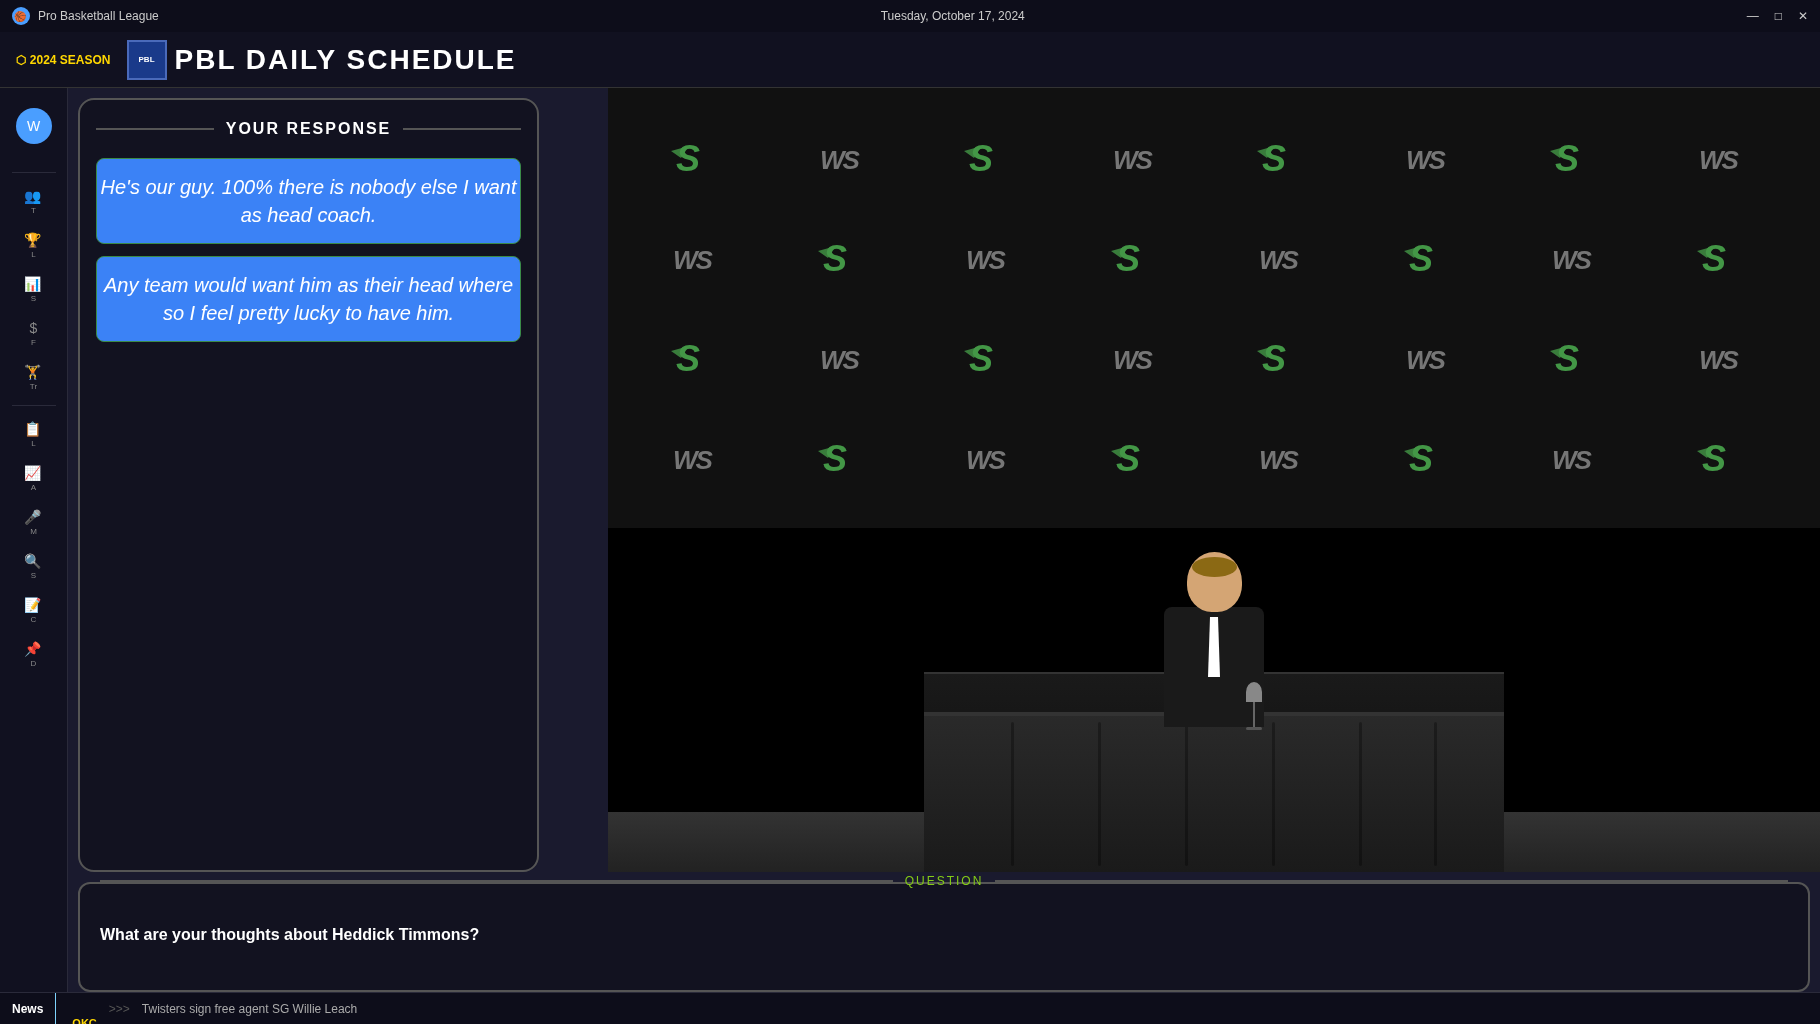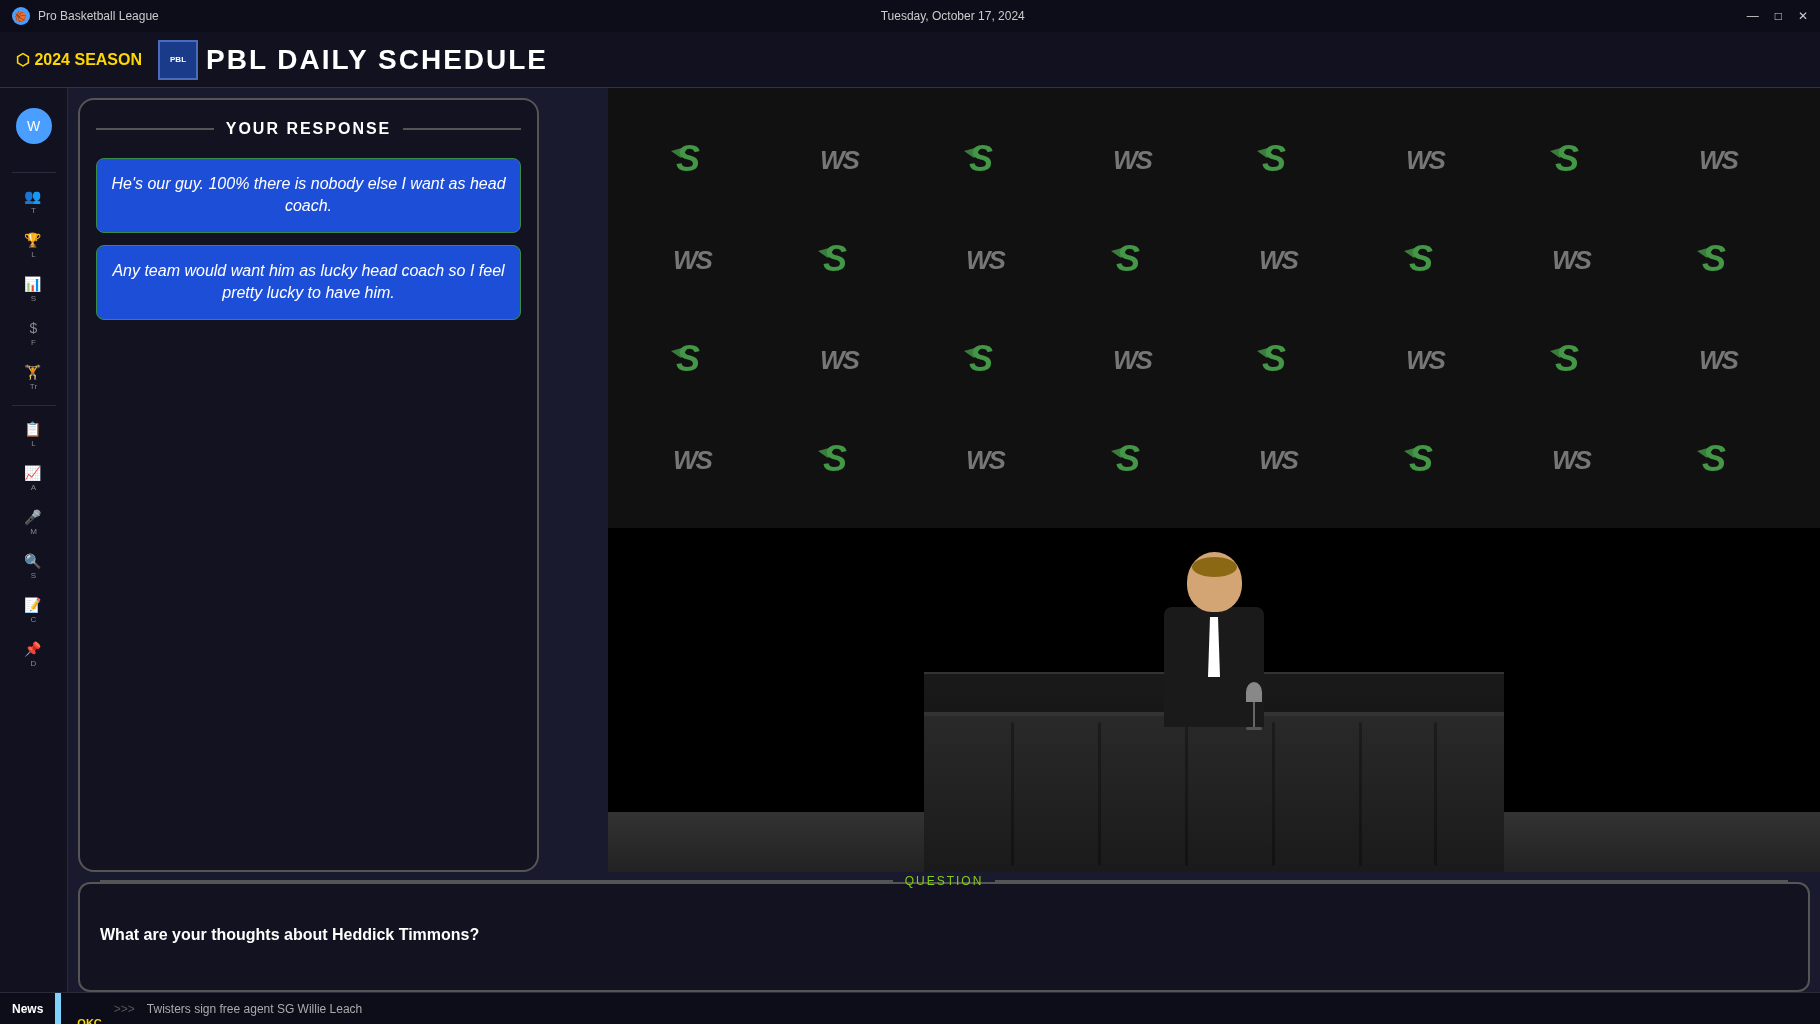--- a/index.html
+++ b/index.html
@@ -64,21 +64,21 @@
       height: 56px;
       background: #111120;
       display: flex;
       align-items: center;
       padding: 0 16px;
       z-index: 90;
       border-bottom: 1px solid #333;
     }
     .season-badge {
       color: #ffd700;
-      font-size: 16px;
+      font-size: 12px;
       font-weight: bold;
       margin-right: 16px;
     }
     .app-logo {
       display: flex;
       align-items: center;
       gap: 8px;
     }
     .logo-box {
       width: 40px;
@@ -373,28 +373,28 @@
     .panel-title-text {
       color: #ffffff;
       font-size: 16px;
       font-weight: 900;
       letter-spacing: 2px;
       padding: 0 12px;
       background: transparent;
     }
 
     .response-option {
-      background: #1d4ed8;
+      background: #3b82f6;
       border: 1px solid #3a8a48;
       border-radius: 8px;
       padding: 14px 3px;
       margin-bottom: 12px;
       cursor: pointer;
       color: #ffffff;
-      font-size: 16px;
+      font-size: 20px;
       font-style: italic;
       line-height: 1.4;
       text-align: center;
       transition: background 0.2s;
     }
 
     
     .question-panel {
       position: absolute;
       bottom: 0;
@@ -452,21 +452,21 @@
       align-items: center;
       border-top: 1px solid #2a2a3a;
       z-index: 100;
     }
 
     .news-label {
       color: #ffffff;
       font-size: 12px;
       font-weight: bold;
       padding: 0 12px;
-      border-right: 6px solid #7dd3fc;
+      border-right: 1px solid #7dd3fc;
       height: 100%;
       display: flex;
       align-items: center;
     }
 
     .news-ticker {
       color: #aaaaaa;
       font-size: 12px;
       padding: 0 16px;
       display: flex;
@@ -785,21 +785,21 @@
 
   <div class="response-panel">
     <div class="panel-box">
       <div class="panel-title-bar">
         <div class="panel-title-line"></div>
         <span class="panel-title-text">YOUR RESPONSE</span>
         <div class="panel-title-line"></div>
       </div>
 
       <div class="response-option" id="opt1">He's our guy. 100% there is nobody else I want as head coach.</div>
-      <div class="response-option" id="opt2">Any team would want him as lucky head coach so I feel pretty lucky to have him.</div>
+      <div class="response-option" id="opt2">Any team would want him as their head where so I feel pretty lucky to have him.</div>
     </div>
   </div>
 
   <div class="question-panel">
     <div class="question-box">
       <div class="question-title-bar">
         <div class="question-title-line"></div>
         <span class="question-title-text">QUESTION</span>
         <div class="question-title-line"></div>
       </div>

